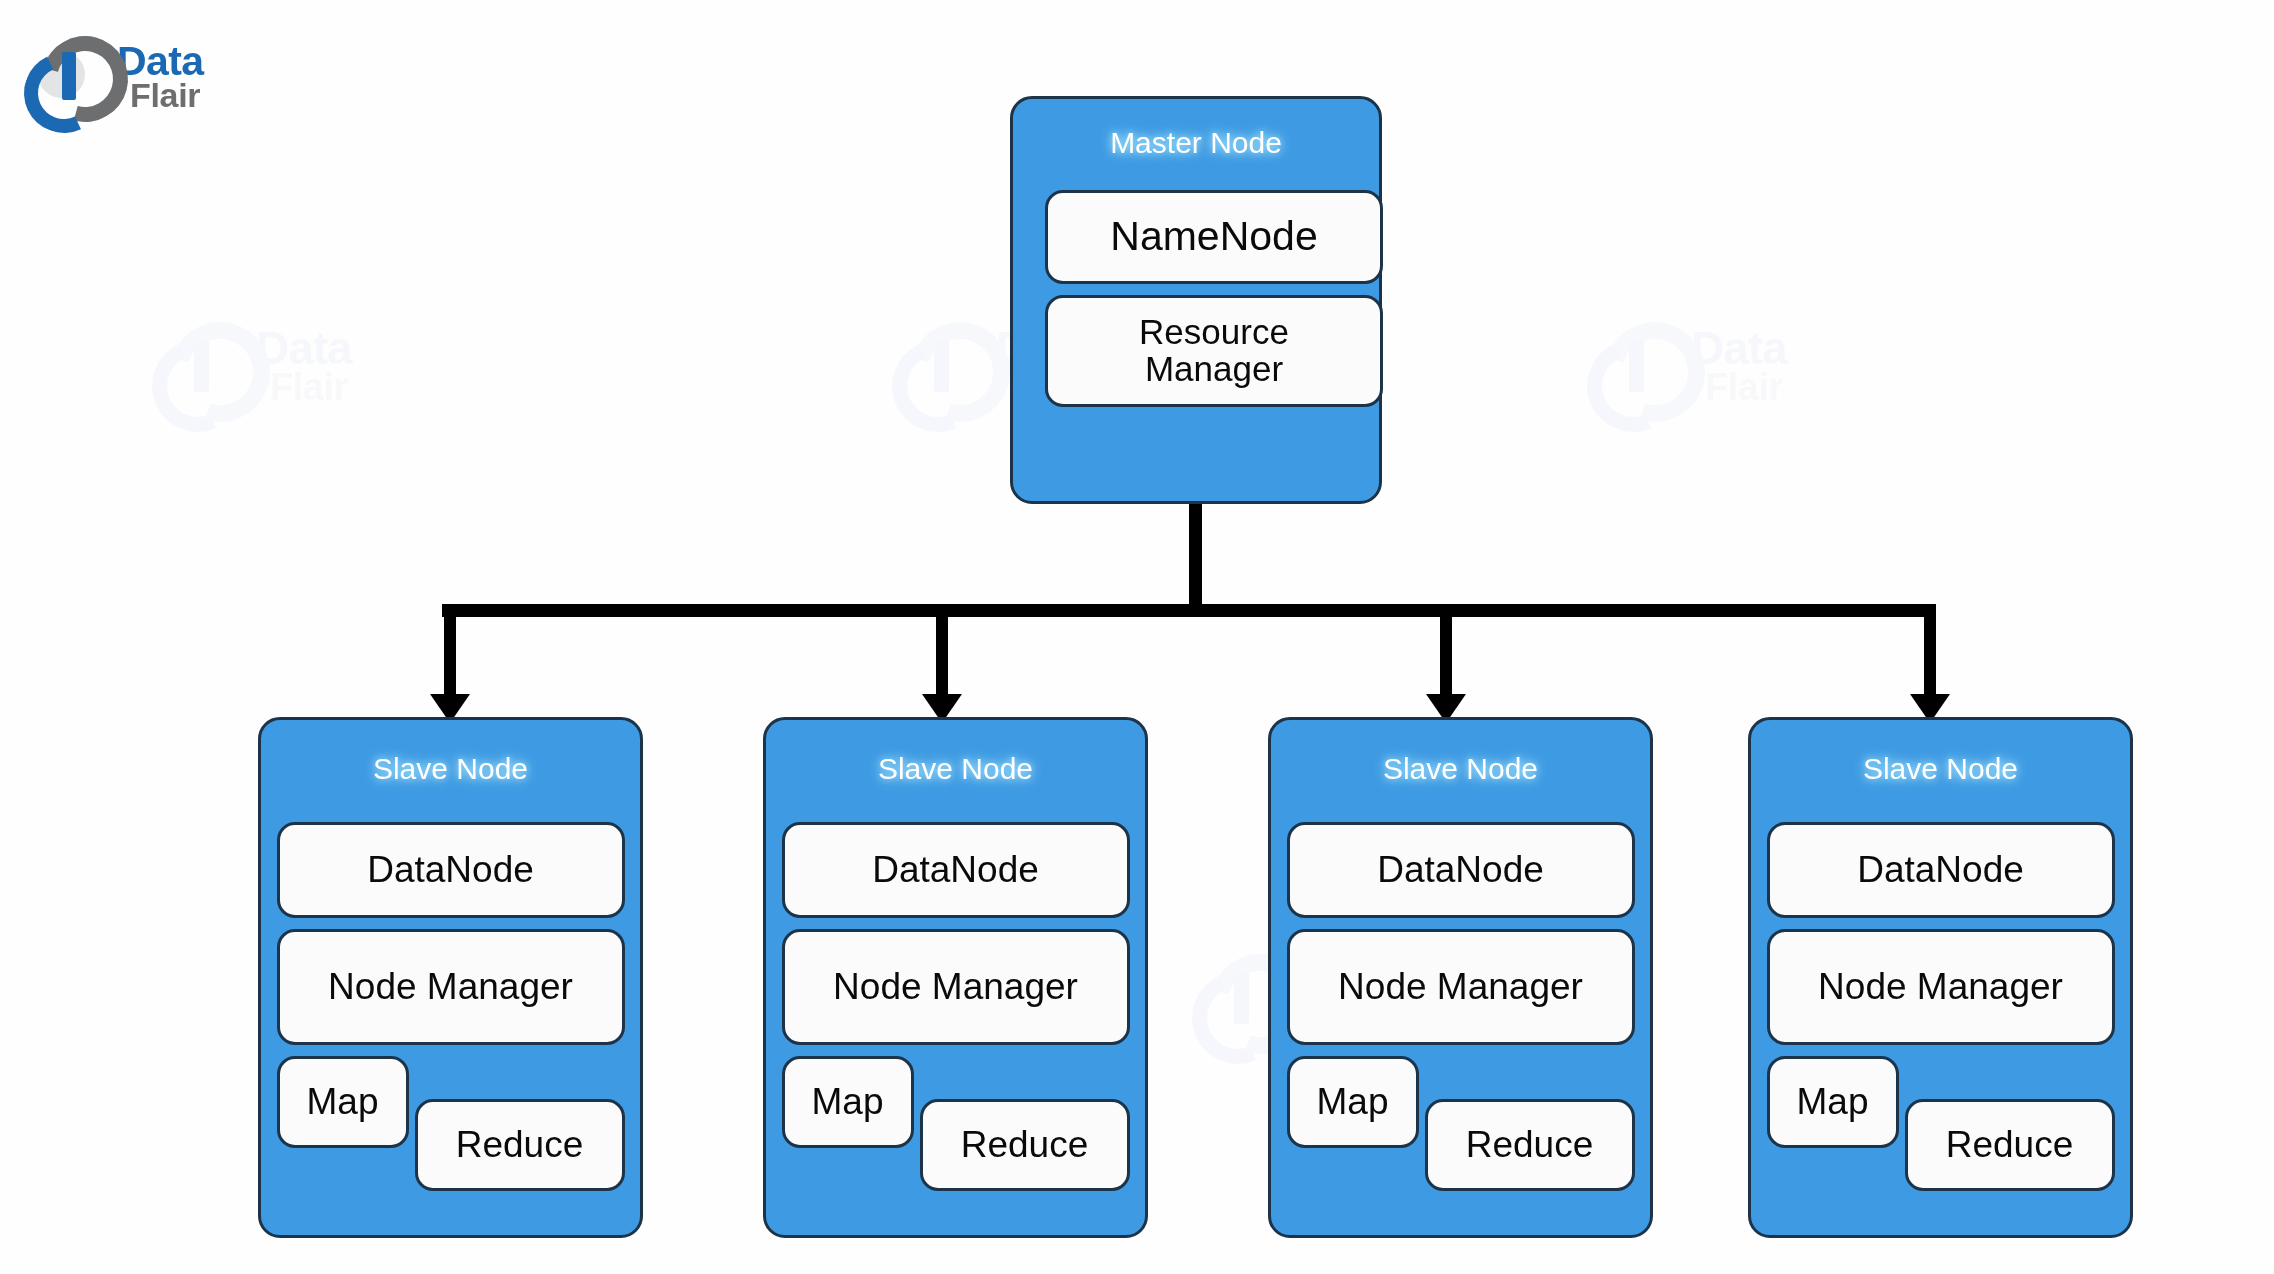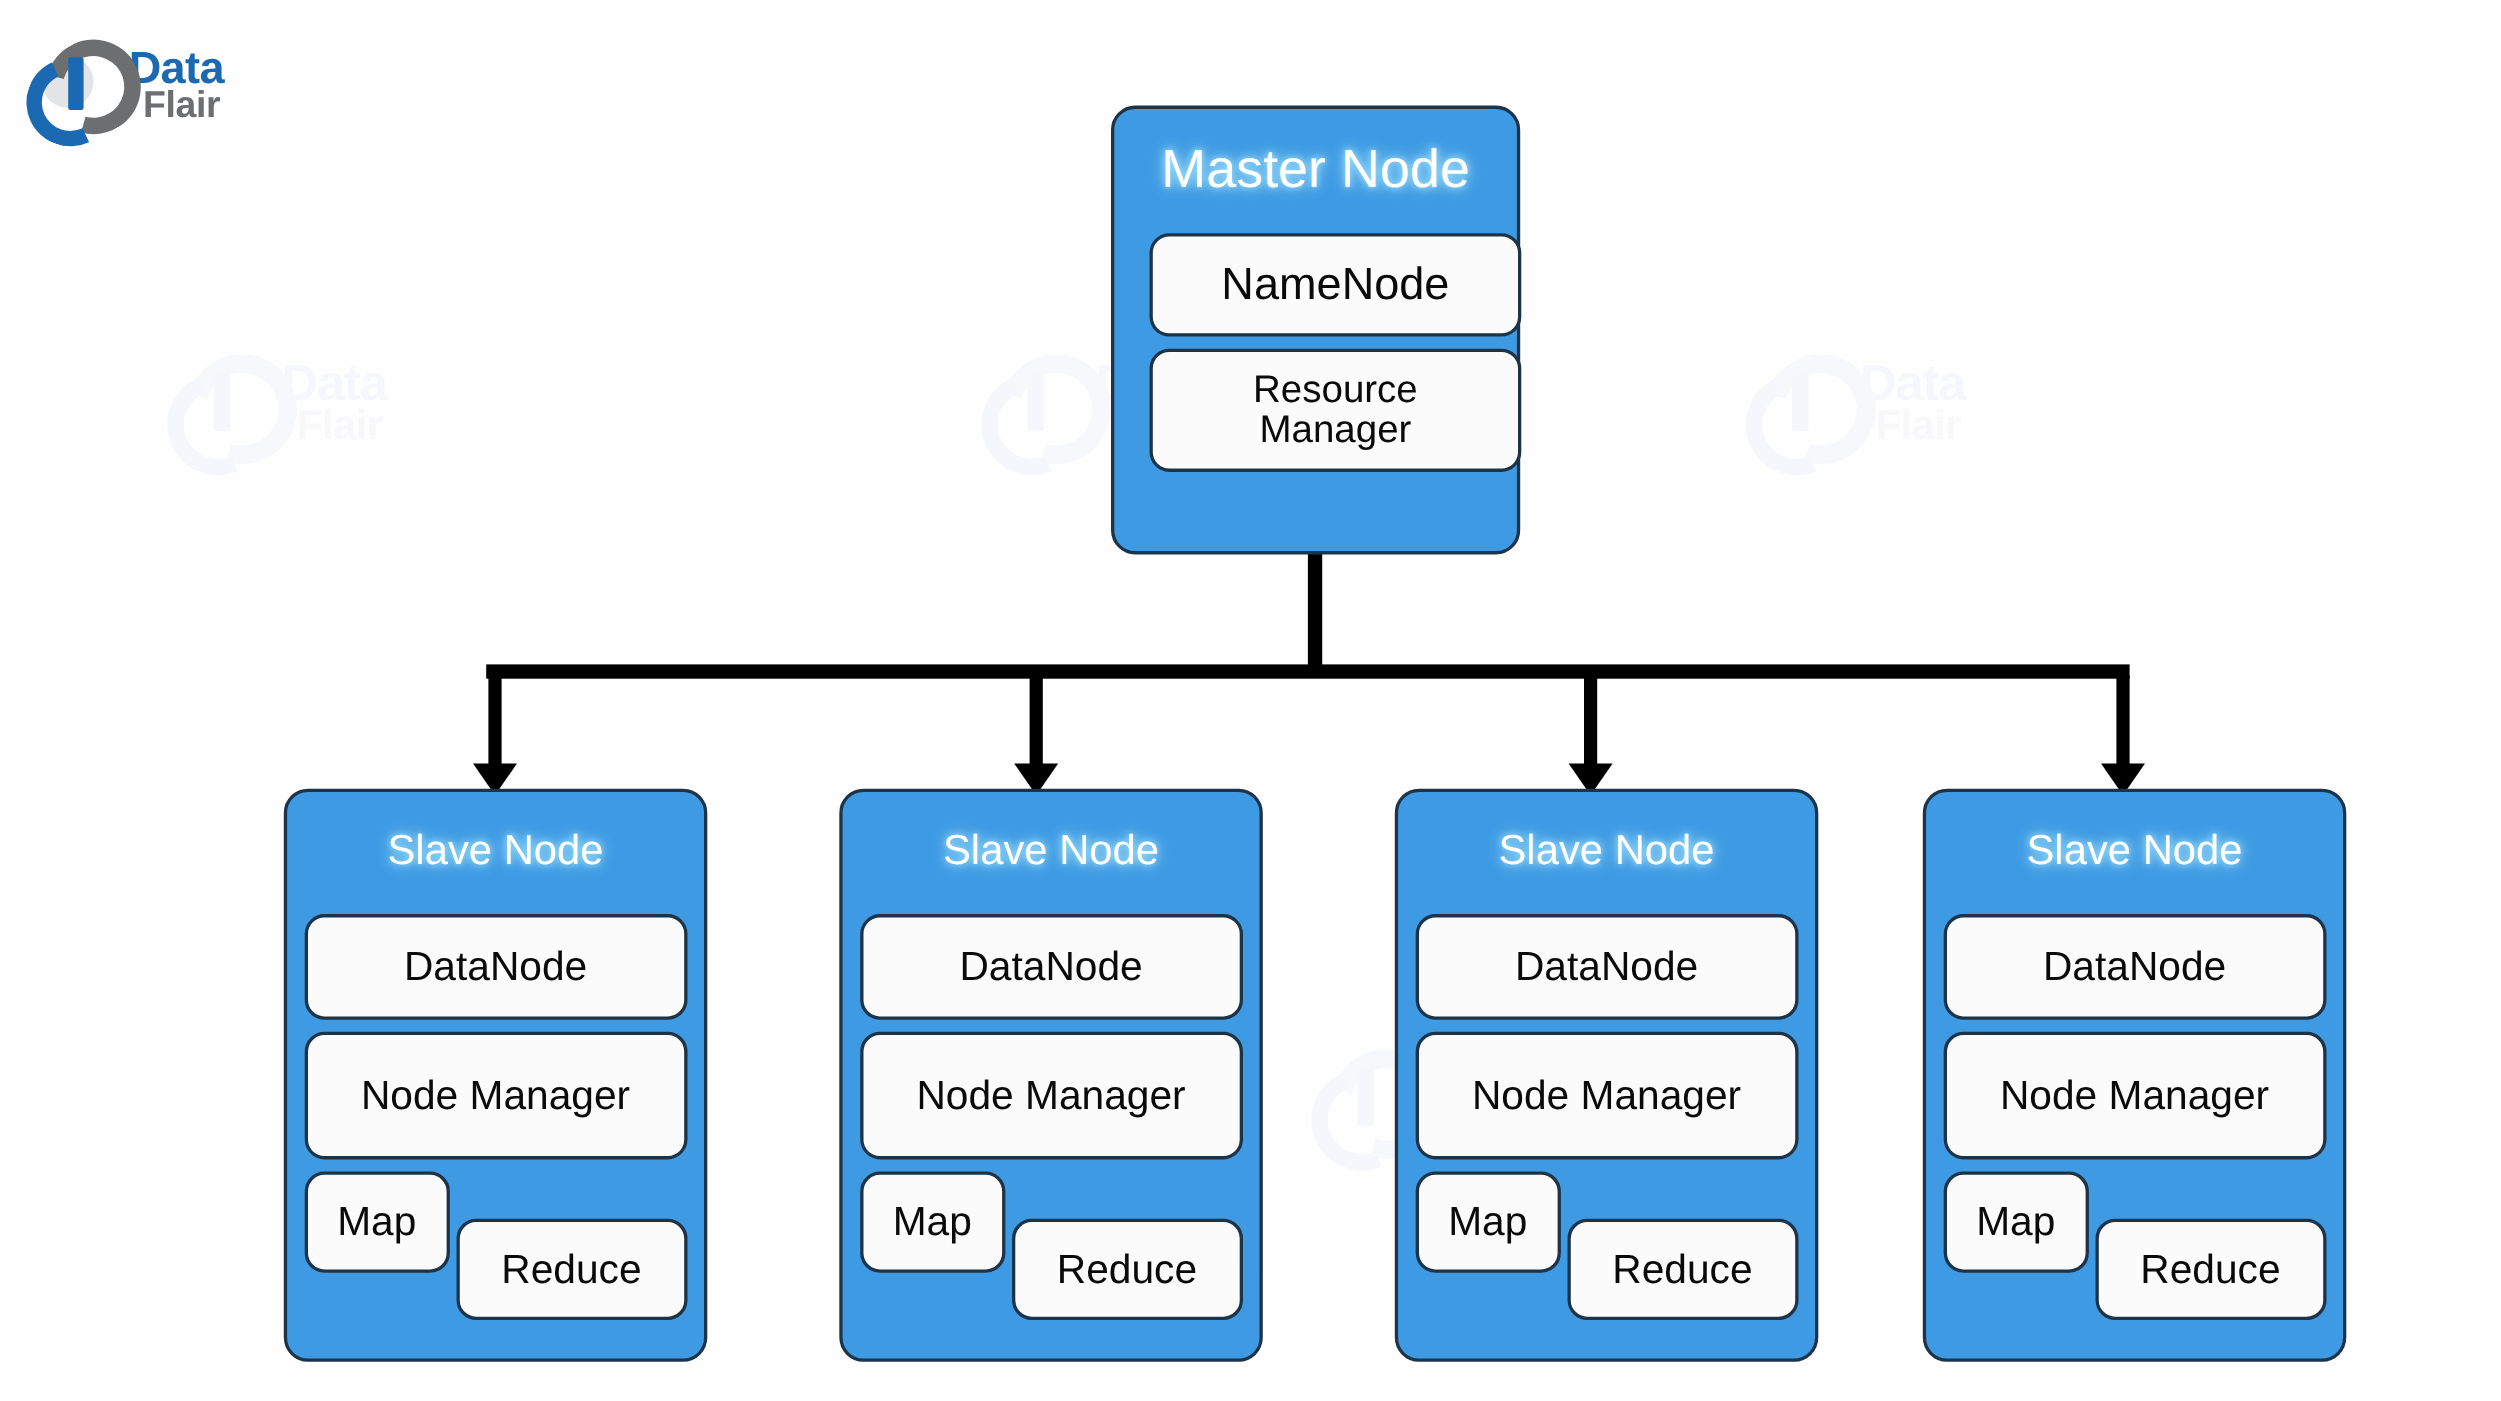--- a/index.html
+++ b/index.html
@@ -131,31 +131,31 @@
     color: #0a0a0a;
     line-height: 1.05;
     white-space: pre-line;
   }
 
   
   #master-node {
     left: 1010px; top: 96px;
     width: 372px; height: 408px;
   }
-  #master-node .node-title { font-size: 49px; margin-top: 27px; }
+  #master-node .node-title { font-size: 30px; margin-top: 27px; }
   #master-node .inner-box { width: 338px; margin-left: 36px; }
   #master-node .box-namenode { height: 94px; margin-top: 30px; font-size: 41px; }
   #master-node .box-resourcemanager { height: 112px; margin-top: 11px; font-size: 35px; }
 
   
   .slave-node {
     top: 717px;
     width: 385px; height: 521px;
   }
-  .slave-node .node-title { font-size: 38px; margin-top: 32px; }
+  .slave-node .node-title { font-size: 30px; margin-top: 32px; }
   .slave-node .inner-box { width: 348px; }
   .slave-node .box-datanode { height: 96px; margin-top: 36px; font-size: 37px; }
   .slave-node .box-nodemanager { height: 116px; margin-top: 11px; font-size: 37px; }
   .slave-node .mr-row {
     display: flex;
     gap: 6px;
     margin-top: 11px;
     width: 348px;
   }
   .slave-node .mr-row .inner-box { height: 92px; font-size: 37px; }

